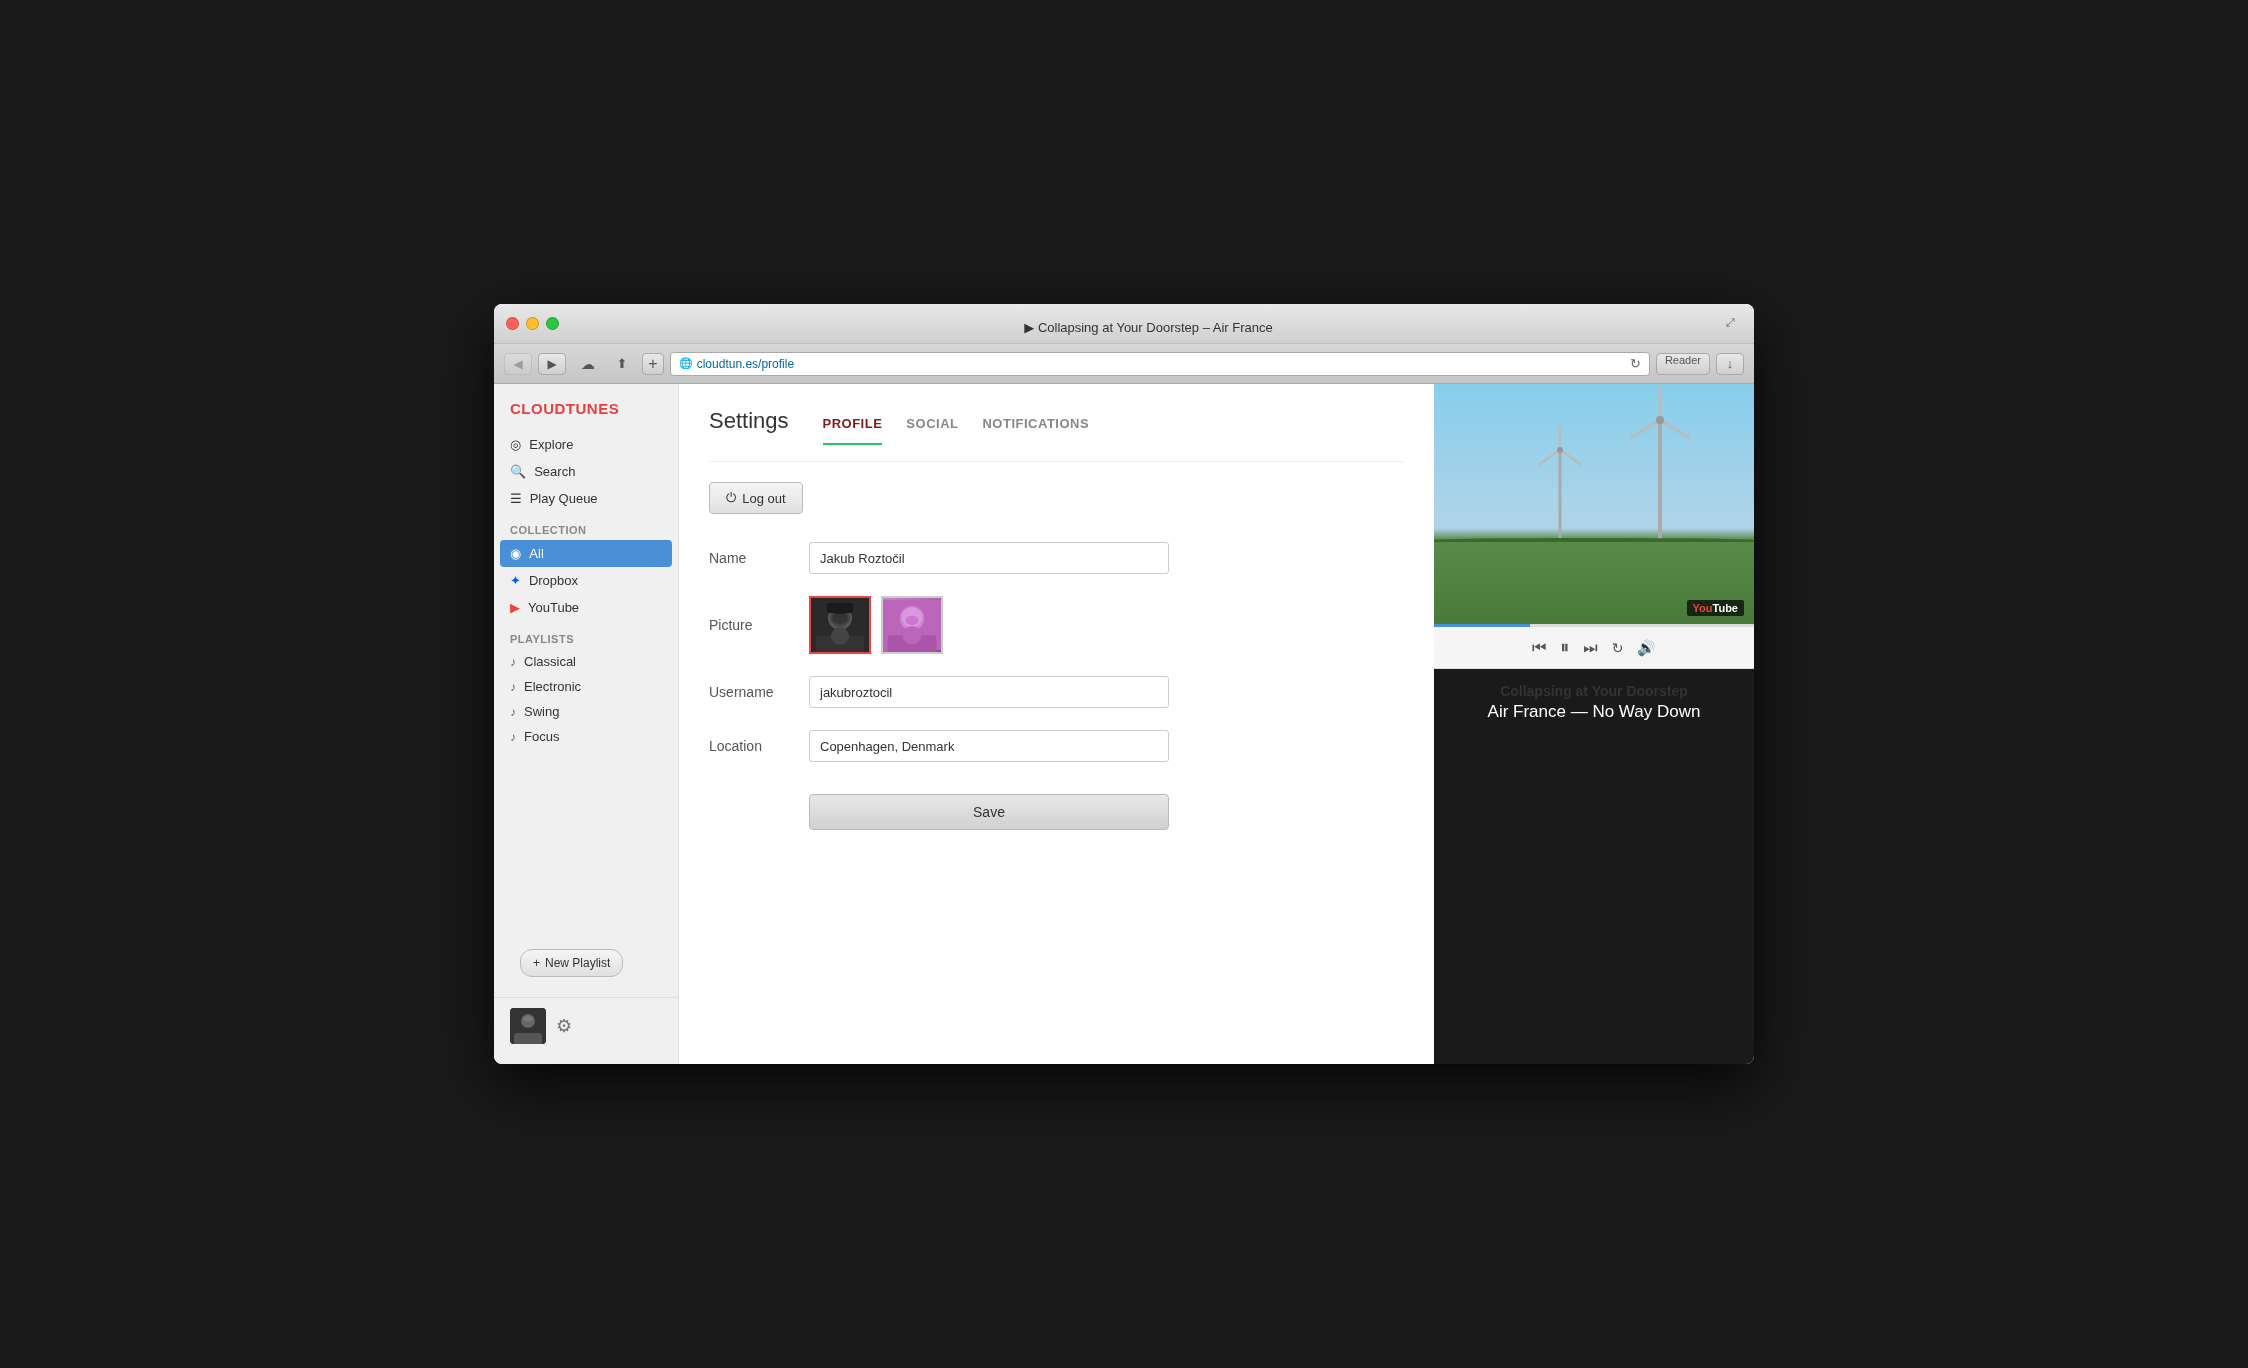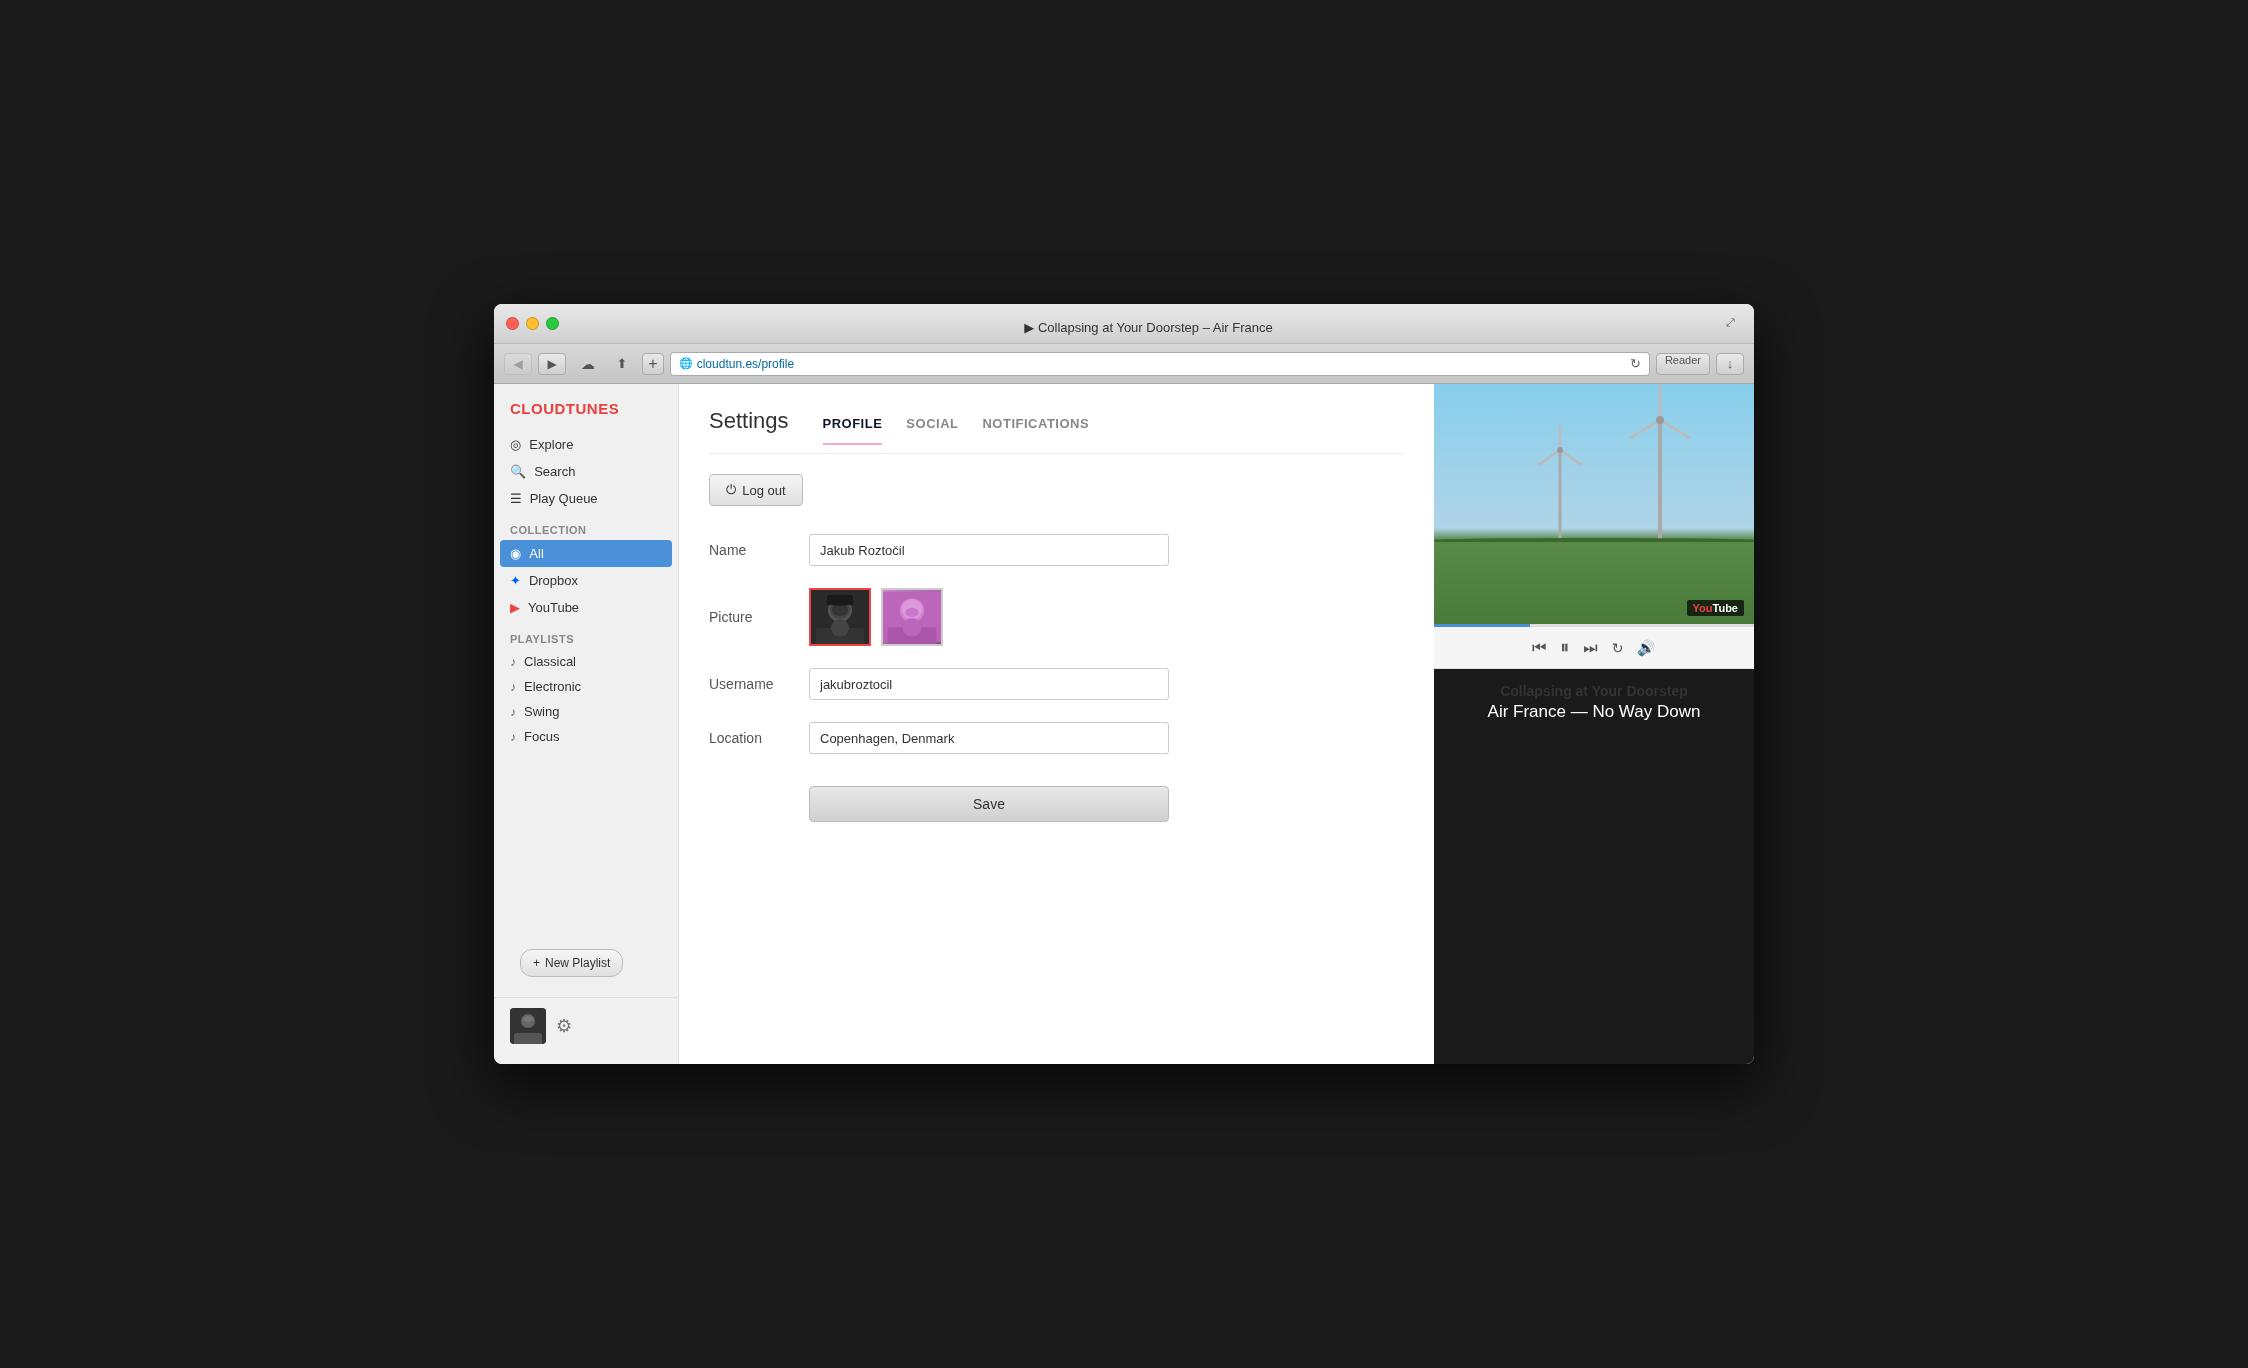--- a/index.html
+++ b/index.html
@@ -267,40 +267,40 @@
       padding: 24px 30px;
     }
 
     
     .settings-header {
       display: flex;
       align-items: baseline;
       gap: 24px;
       margin-bottom: 20px;
       border-bottom: 1px solid #eee;
-      padding-bottom: 8px;
+      padding-bottom: 16px;
     }
     .settings-title {
       font-size: 22px;
       font-weight: 300;
       color: #333;
       margin-right: 10px;
     }
     .settings-tab {
       font-size: 13px;
       font-weight: 600;
       color: #888;
       padding-bottom: 12px;
       cursor: pointer;
       letter-spacing: 0.5px;
       text-transform: uppercase;
     }
     .settings-tab.active {
-      color: #0f172a;
-      border-bottom: 2px solid #f9a8d4;
+      color: #7f1d1d;
+      border-bottom: 2px solid #22c55e;
     }
 
     
     .logout-btn {
       display: flex;
       align-items: center;
       gap: 6px;
       padding: 7px 16px;
       background: linear-gradient(to bottom, #f5f5f5, #e0e0e0);
       border: 1px solid #bbb;

